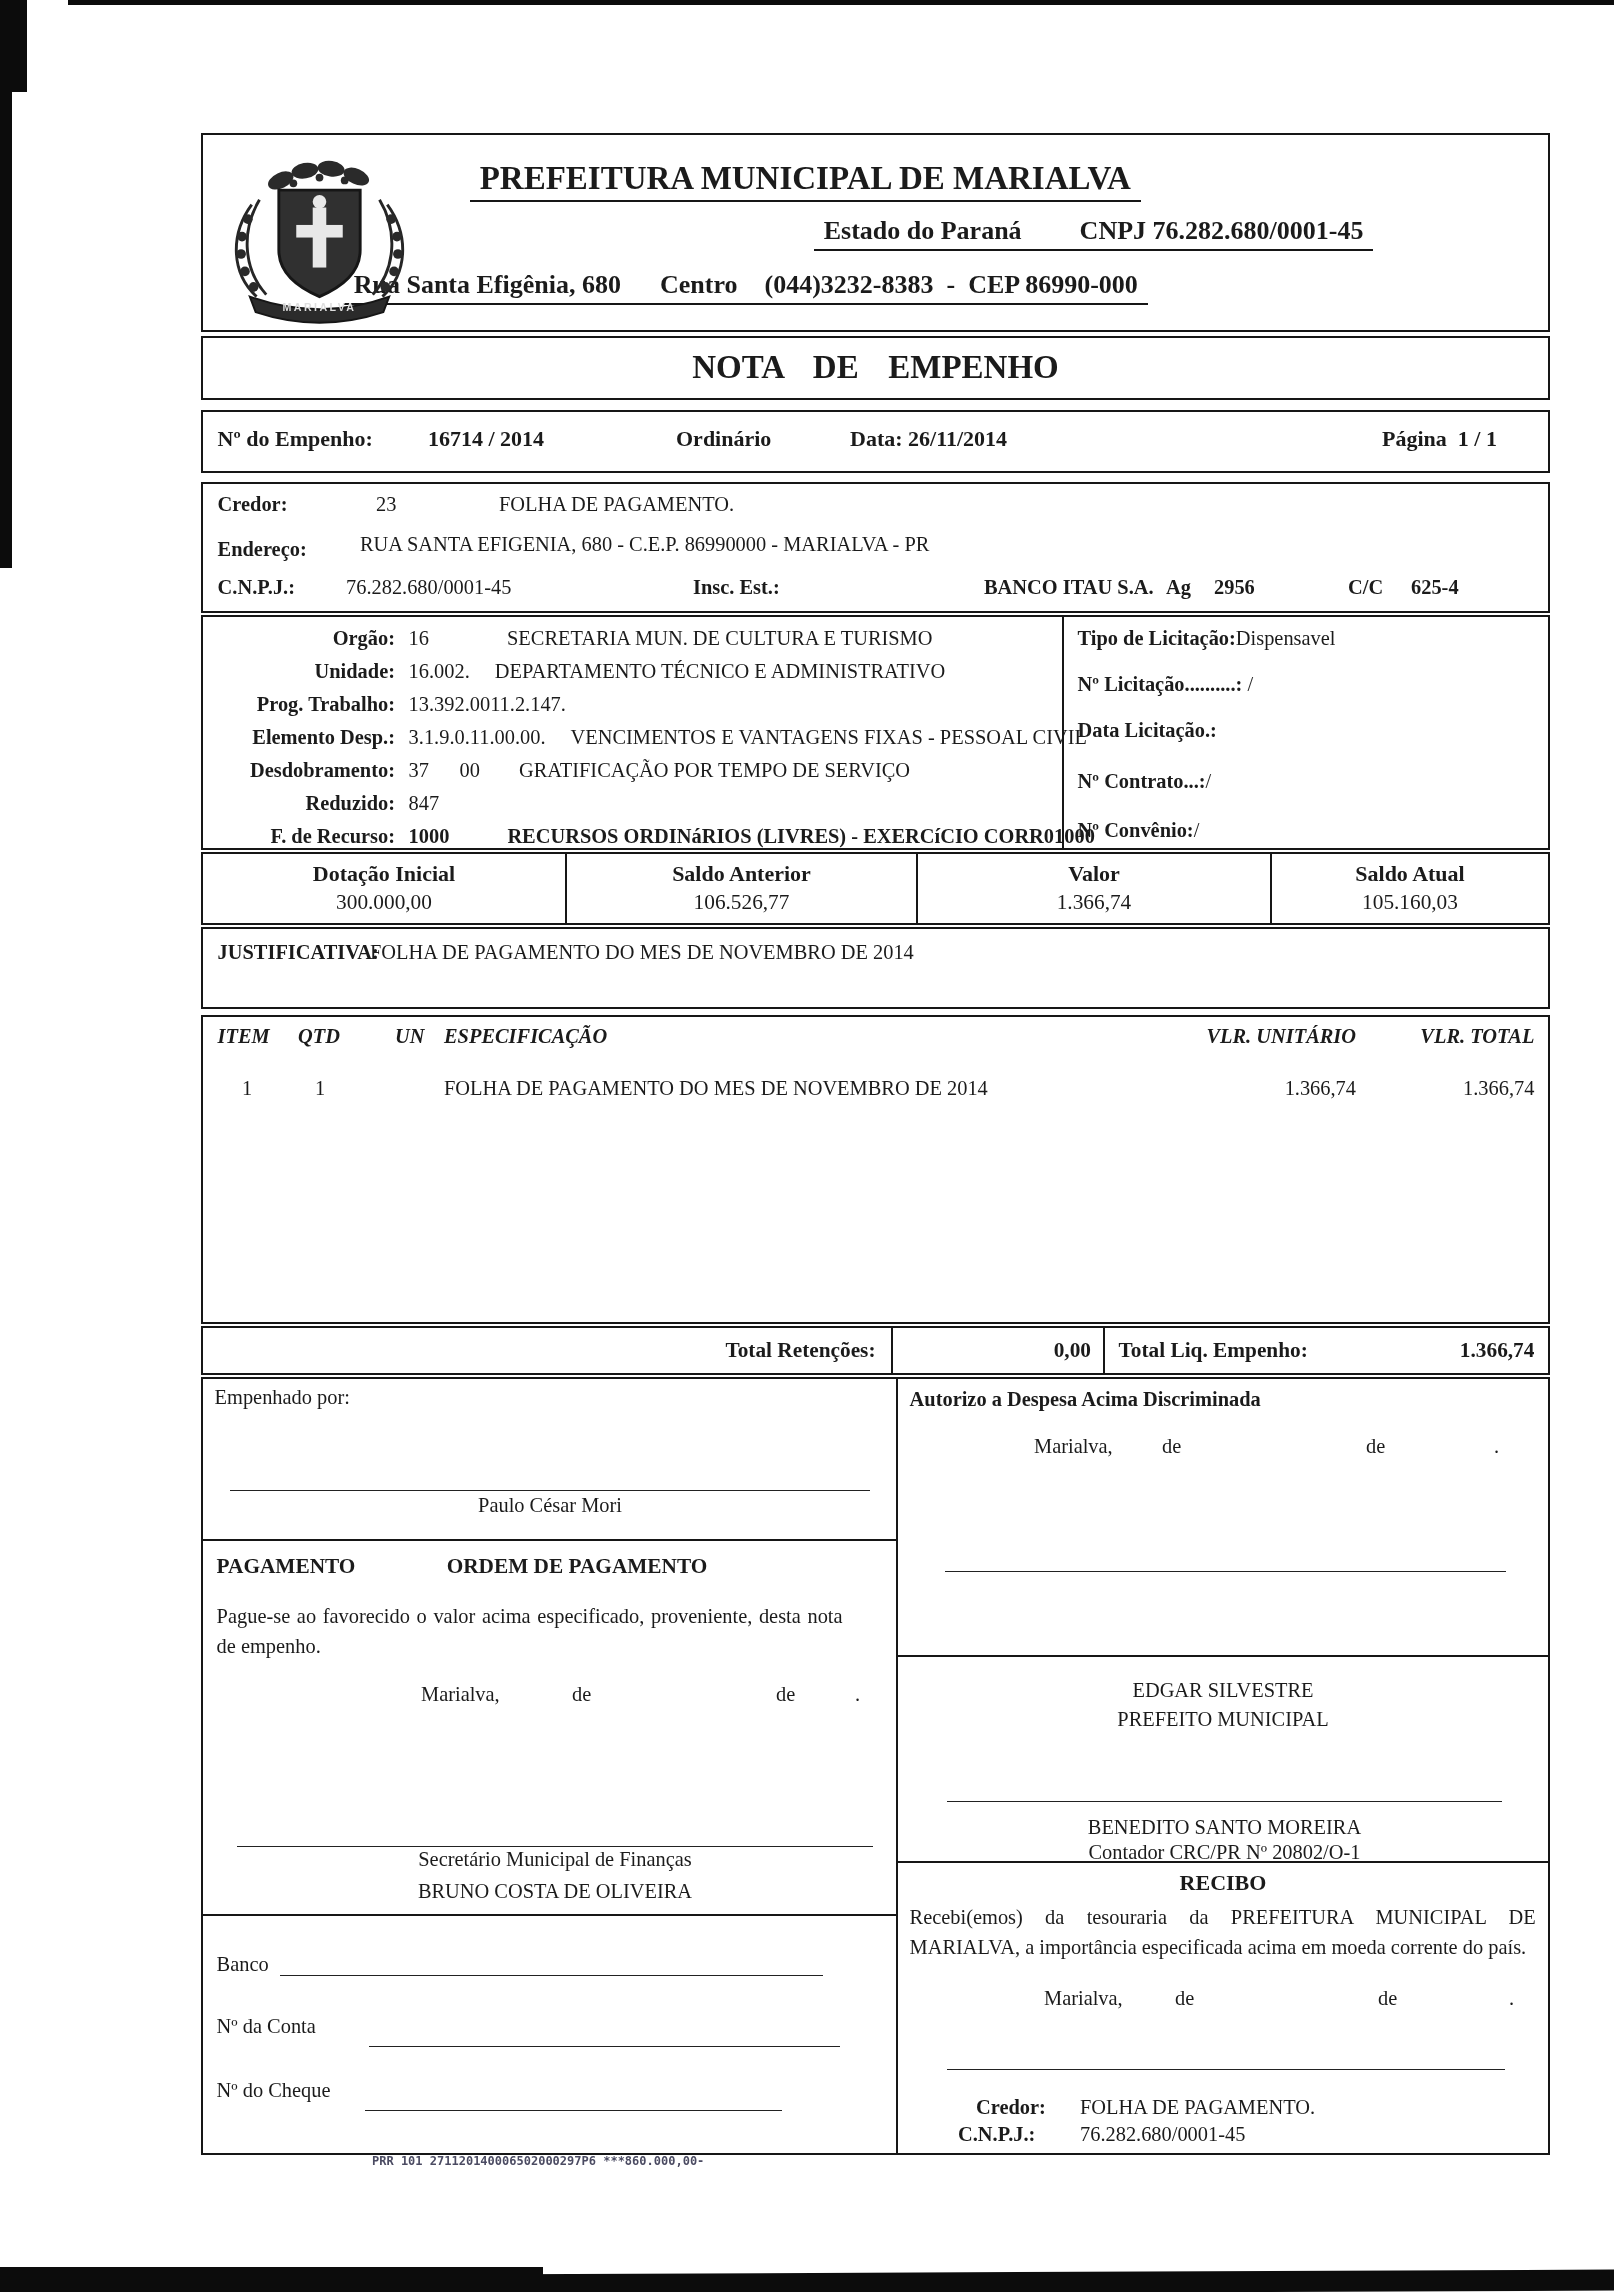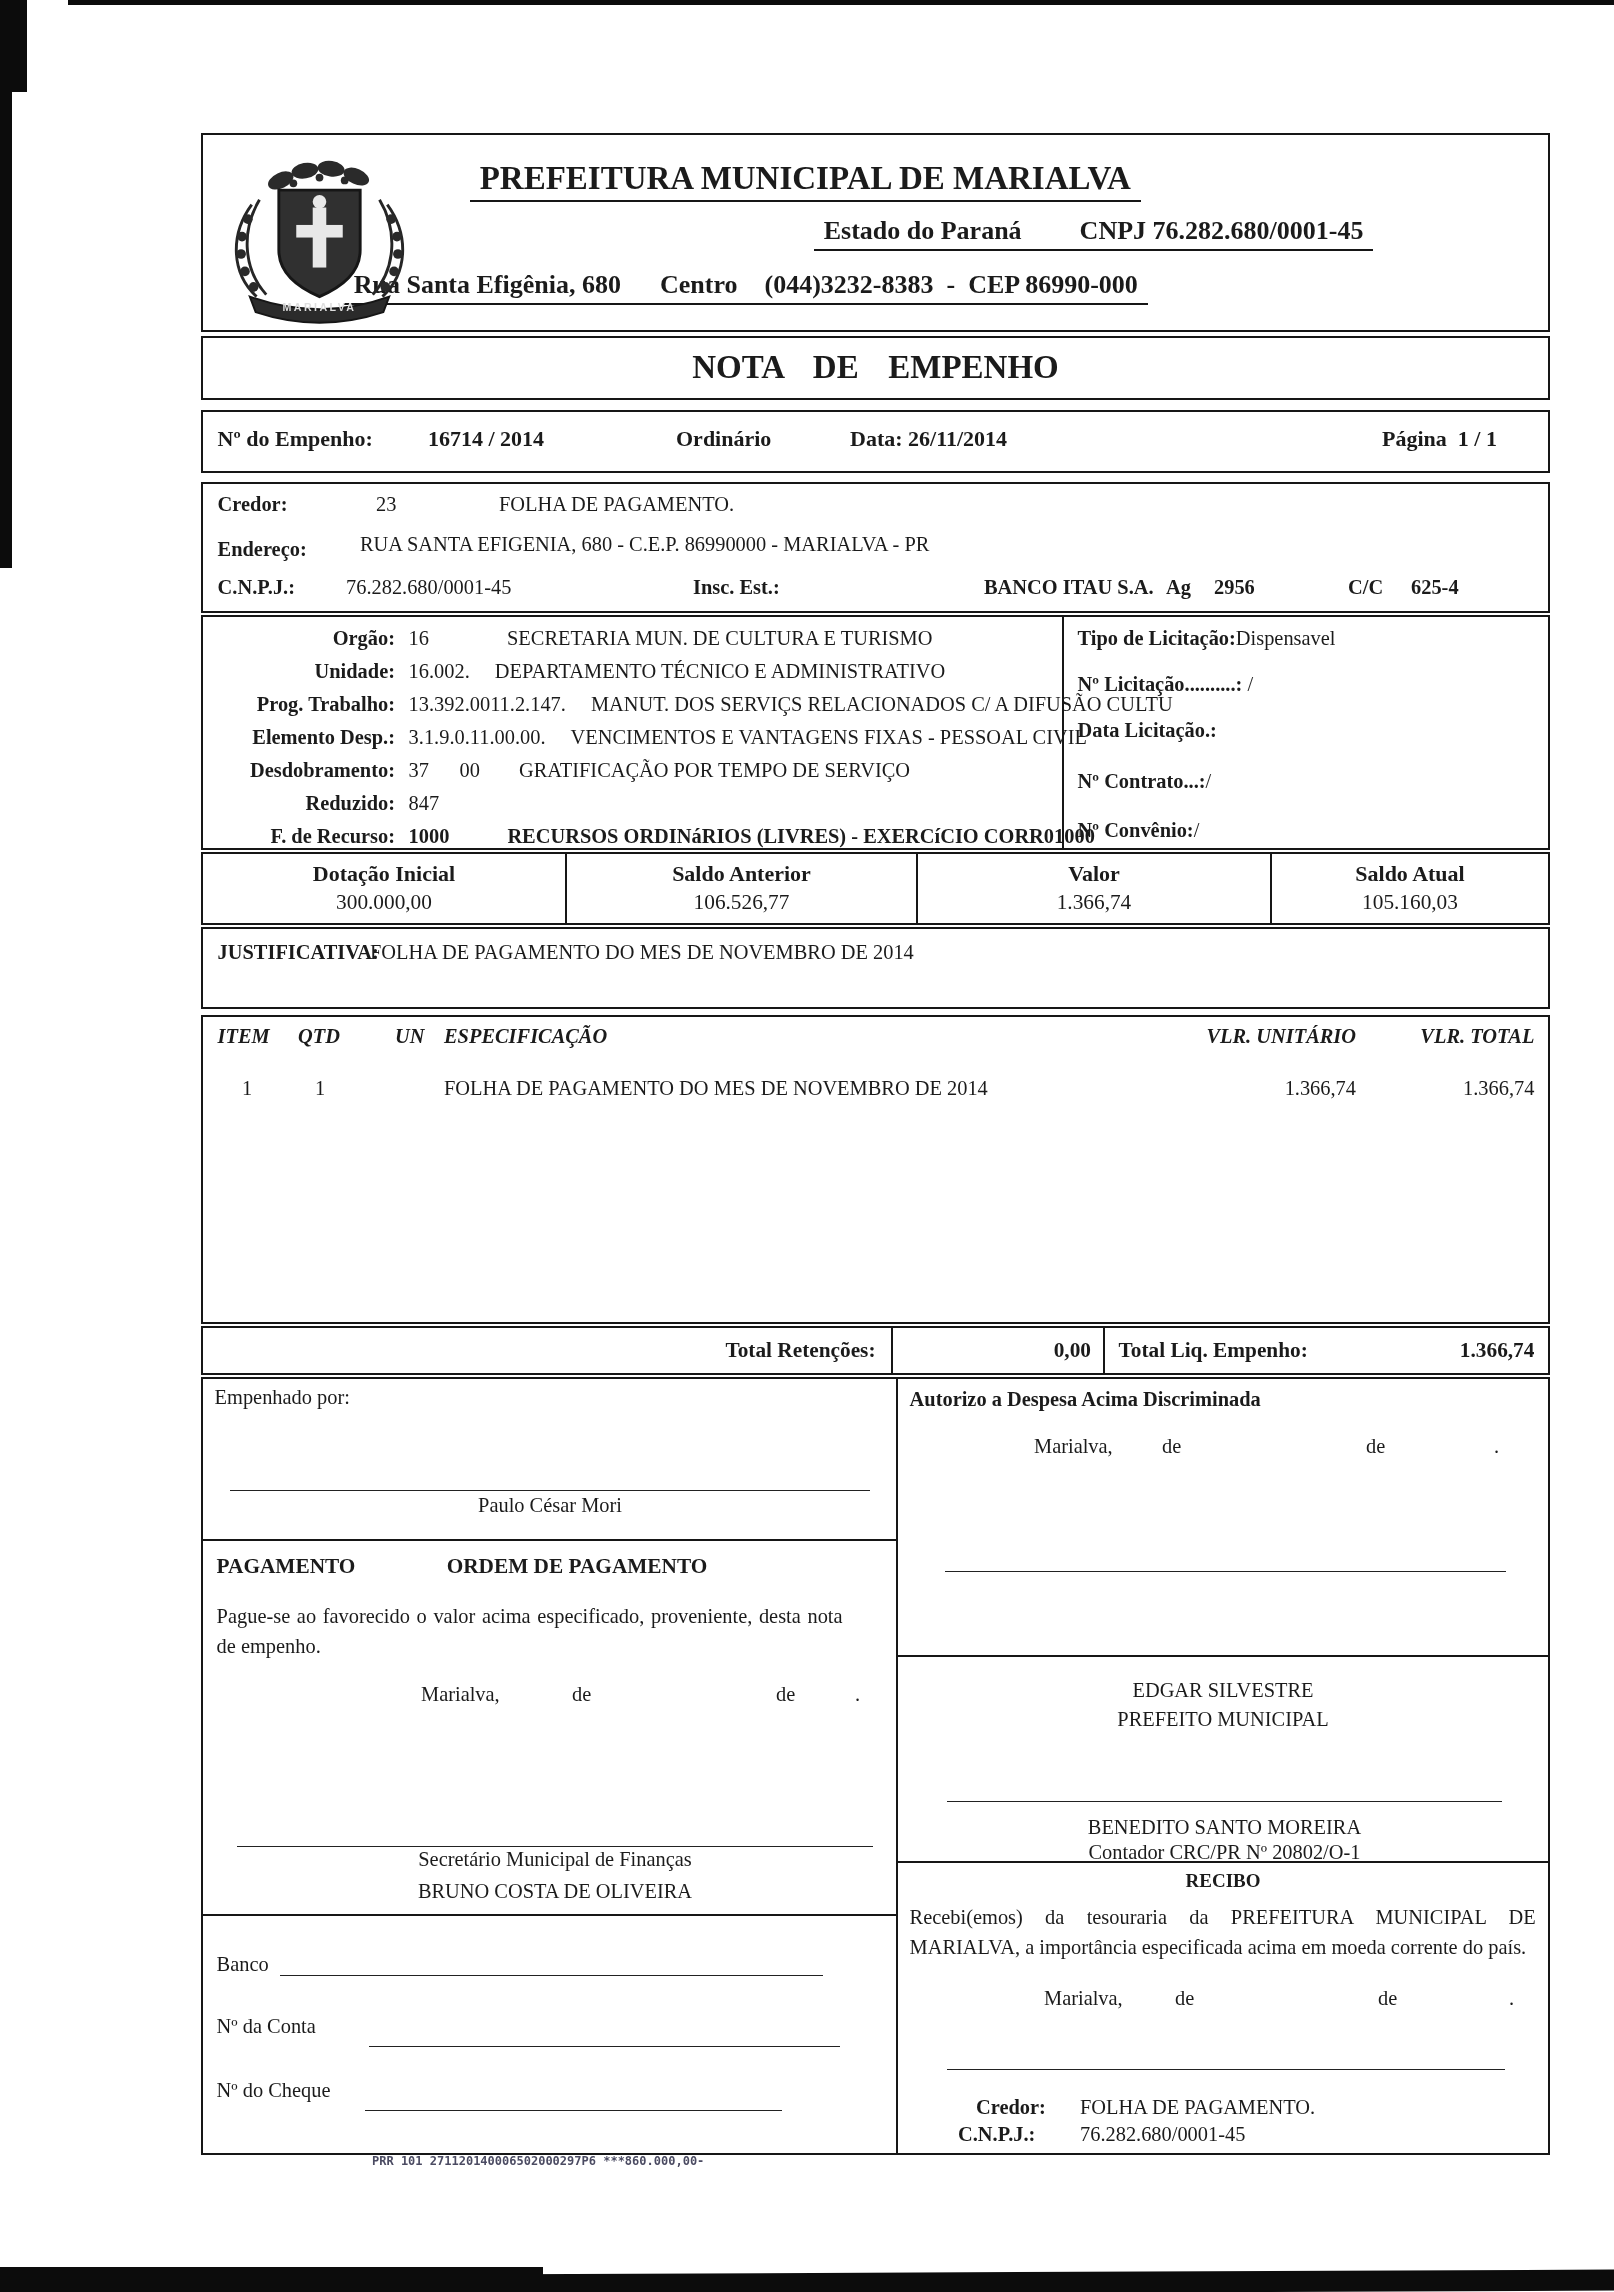--- a/index.html
+++ b/index.html
@@ -156,21 +156,20 @@
           <span class="orc-desc" style="margin-left:78px;">SECRETARIA MUN. DE CULTURA E TURISMO</span>
         </div>
         <div class="orc-row">
           <span class="orc-label">Unidade:</span>
           <span class="orc-code">16.002.</span>
           <span class="orc-desc">DEPARTAMENTO TÉCNICO E ADMINISTRATIVO</span>
         </div>
         <div class="orc-row">
           <span class="orc-label">Prog. Trabalho:</span>
           <span class="orc-code">13.392.0011.2.147.</span>
-          <span class="orc-desc">MANUT. DOS SERVIÇS RELACIONADOS C/ A DIFUSÃO CULTU</span>
         </div>
         <div class="orc-row">
           <span class="orc-label">Elemento Desp.:</span>
           <span class="orc-code">3.1.9.0.11.00.00.</span>
           <span class="orc-desc">VENCIMENTOS E VANTAGENS FIXAS - PESSOAL CIVIL</span>
         </div>
         <div class="orc-row">
           <span class="orc-label">Desdobramento:</span>
           <span class="orc-code">37      00</span>
           <span class="orc-desc" style="margin-left:39px;">GRATIFICAÇÃO POR TEMPO DE SERVIÇO</span>
@@ -306,21 +305,21 @@
             <div>PREFEITO MUNICIPAL</div>
           </div>
           <div class="abs" style="left:49px;top:144px;width:555px;text-align:center;">
             <div class="sig-line"></div>
             <div style="margin-top:12px;line-height:26px;">BENEDITO SANTO MOREIRA</div>
             <div style="line-height:24px;">Contador CRC/PR Nº 20802/O-1</div>
           </div>
         </div>
 
         <div class="recibo">
-          <div class="abs b" style="left:0;top:7.8px;width:100%;text-align:center;font-size:19px;">RECIBO</div>
+          <div class="abs b" style="left:0;top:7.8px;width:100%;text-align:center;font-size:22px;">RECIBO</div>
           <div class="abs para" style="left:11.6px;top:39px;width:626px;">Recebi(emos) da tesouraria da PREFEITURA MUNICIPAL DE MARIALVA, a importância especificada acima em moeda corrente do país.</div>
           <div class="date-line" style="left:0;top:124px;width:100%;">
             <span class="abs" style="left:146px;">Marialva,</span>
             <span class="abs" style="left:277px;">de</span>
             <span class="abs" style="left:480px;">de</span>
             <span class="abs" style="left:611px;">.</span>
           </div>
           <div class="abs sig-line" style="left:49px;top:206px;width:558px;"></div>
           <span class="abs b" style="left:78px;top:233px;">Credor:</span>
           <span class="abs" style="left:182px;top:233px;">FOLHA DE PAGAMENTO.</span>

